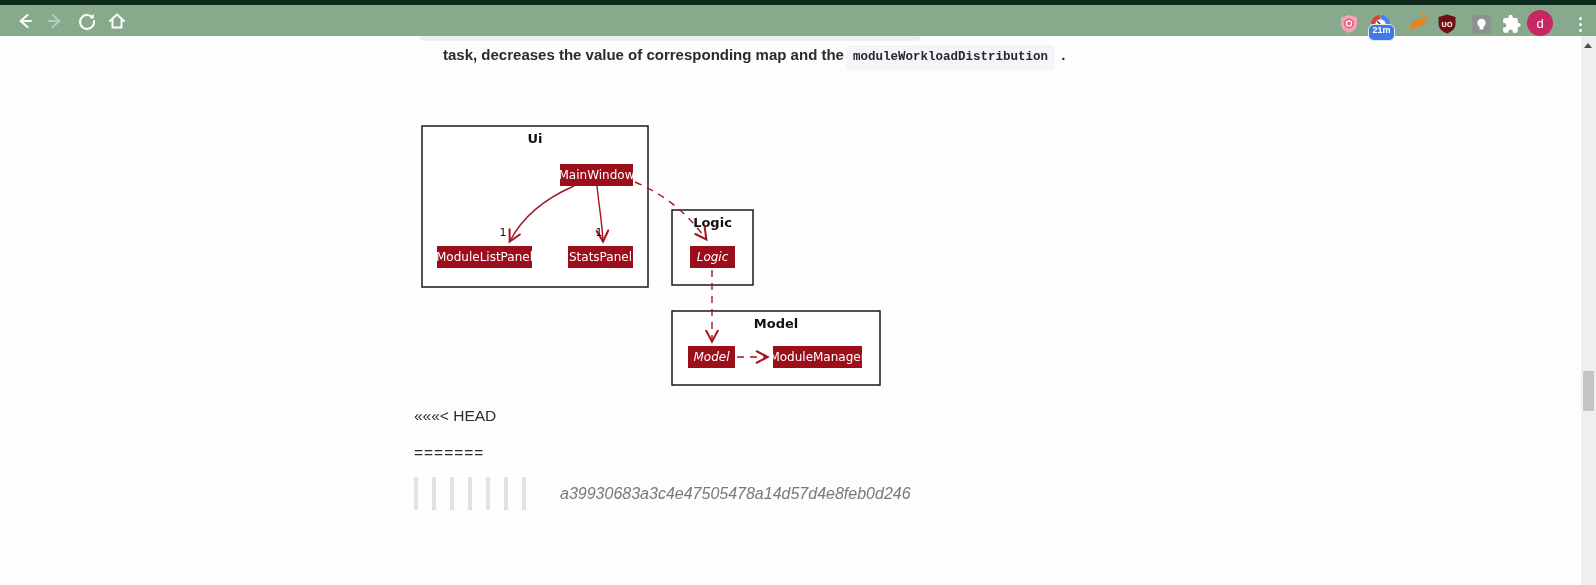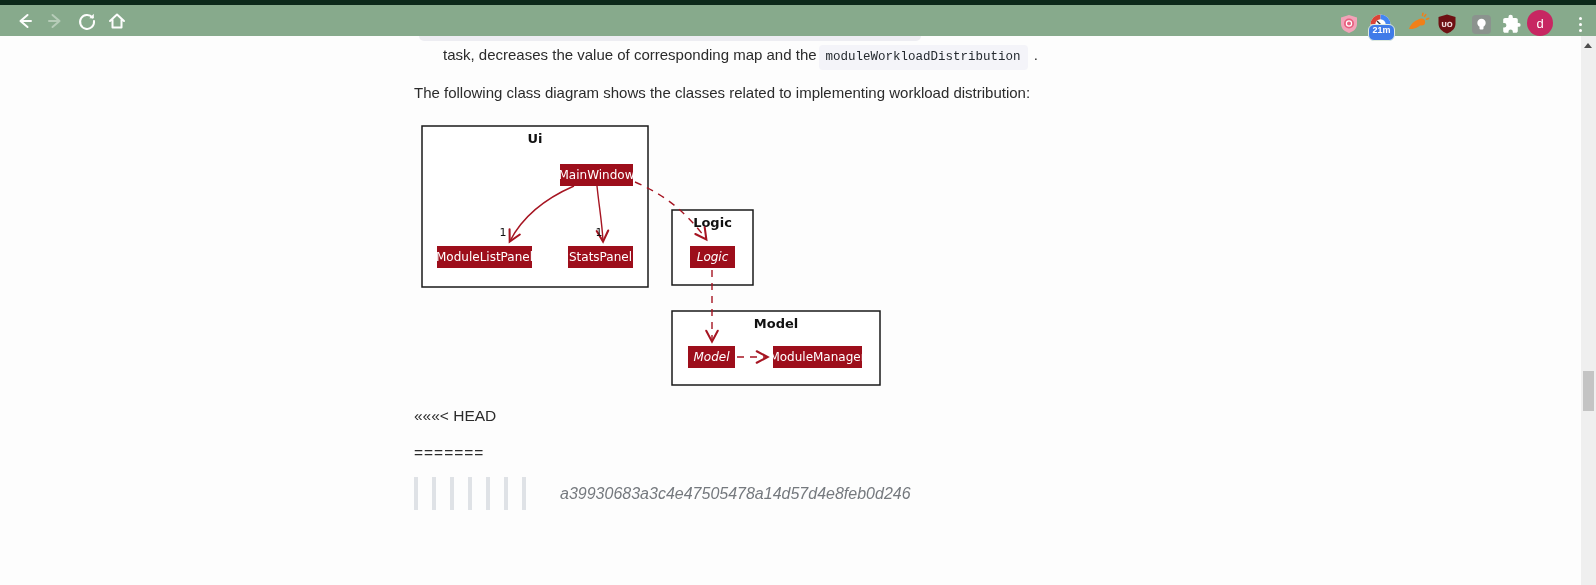--- a/index.html
+++ b/index.html
@@ -48,21 +48,21 @@
   .scroll-up { position:absolute; top:7px; left:3px; width:0; height:0;
                border-left:4.5px solid transparent; border-right:4.5px solid transparent;
                border-bottom:5px solid #4d4d4d; cursor:pointer; }
   .scroll-thumb { position:absolute; top:335px; left:2px; width:11px; height:40px; background:#c4c4c4; cursor:pointer; }
 
   
   .content { position:absolute; top:36px; left:0; width:1581px; height:549px; background:#fdfdfd; }
   .cut-codeblock { position:absolute; left:419px; top:0; width:502px; height:5px;
                    background:#ededf2; border-radius:0 0 5px 5px; }
   .para { position:absolute; font-size:15px; color:#2b2b2b; line-height:20px; white-space:nowrap; }
-  .p1 { left:443px; top:9px; }
+  .p1 { left:443px; top:9px;font-weight:bold; }
   .p2 { left:414px; top:47px; }
   .code-chip { display:inline-block; font-family:"Liberation Mono","DejaVu Sans Mono",monospace;
                font-size:12.5px; color:#24292f; background:#f4f4f9; border-radius:4px;
                padding:2px 7px 3px; margin:0 2px; }
 
   .uml-wrap { position:absolute; left:415px; top:82px; width:475px; height:274px; }
   .uml text { font-family:"DejaVu Sans","Liberation Sans",sans-serif; }
   .pkg-rect { fill:#fff; stroke:#1a1a1a; stroke-width:1.5; }
   .pkg-title { font-size:13px; font-weight:bold; fill:#111; text-anchor:middle; }
   .cls-rect { fill:#9d0e1b; }
@@ -163,21 +163,20 @@
     <i></i>
   </div>
 </div>
 
 <div class="content">
 
   <div class="cut-codeblock"></div>
 
   <div class="para p1"><span>task, decreases the value of corresponding map and the</span><span class="code-chip">moduleWorkloadDistribution</span><span> .</span></div>
 
-  <div class="para p2">The following class diagram shows the classes related to implementing workload distribution:</div>
 
   <div class="uml-wrap">
     <svg class="uml" width="475" height="274" viewBox="0 0 475 274">
       <defs>
         <marker id="ah" viewBox="0 0 12 12" refX="9.5" refY="6" markerWidth="11" markerHeight="11" orient="auto">
           <path d="M1.5 1.5 L10 6 L1.5 10.5" fill="none" stroke="#a61522" stroke-width="1.6" stroke-linecap="round"></path>
         </marker>
       </defs>
 
       <rect class="pkg-rect" x="7" y="8" width="226" height="161"></rect>

